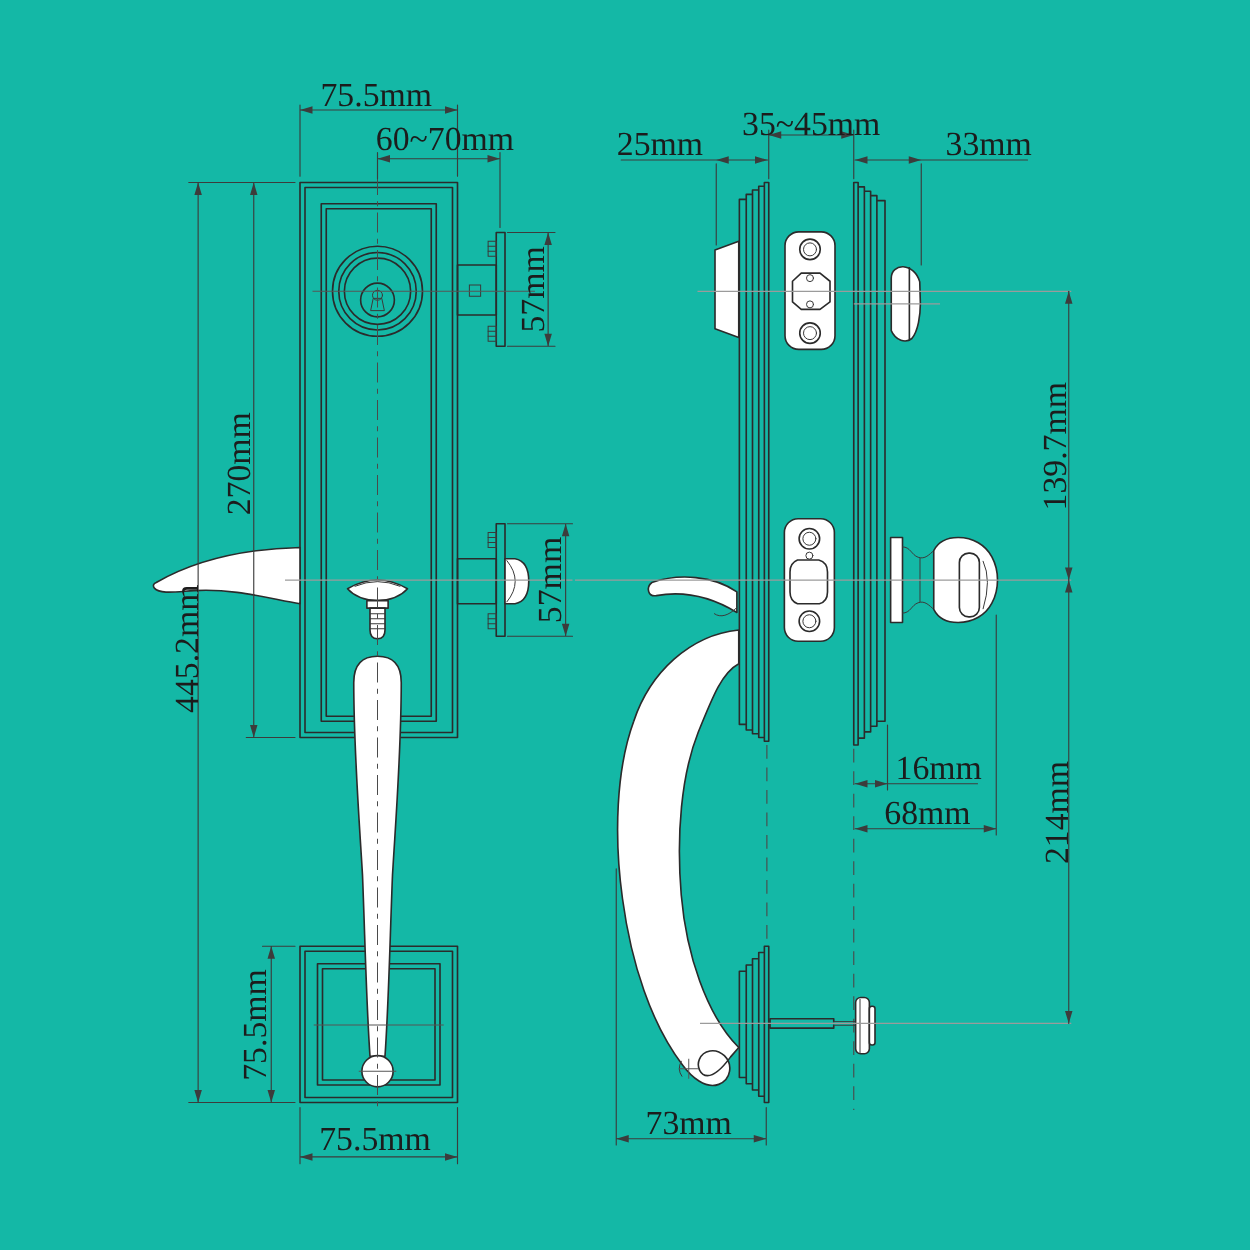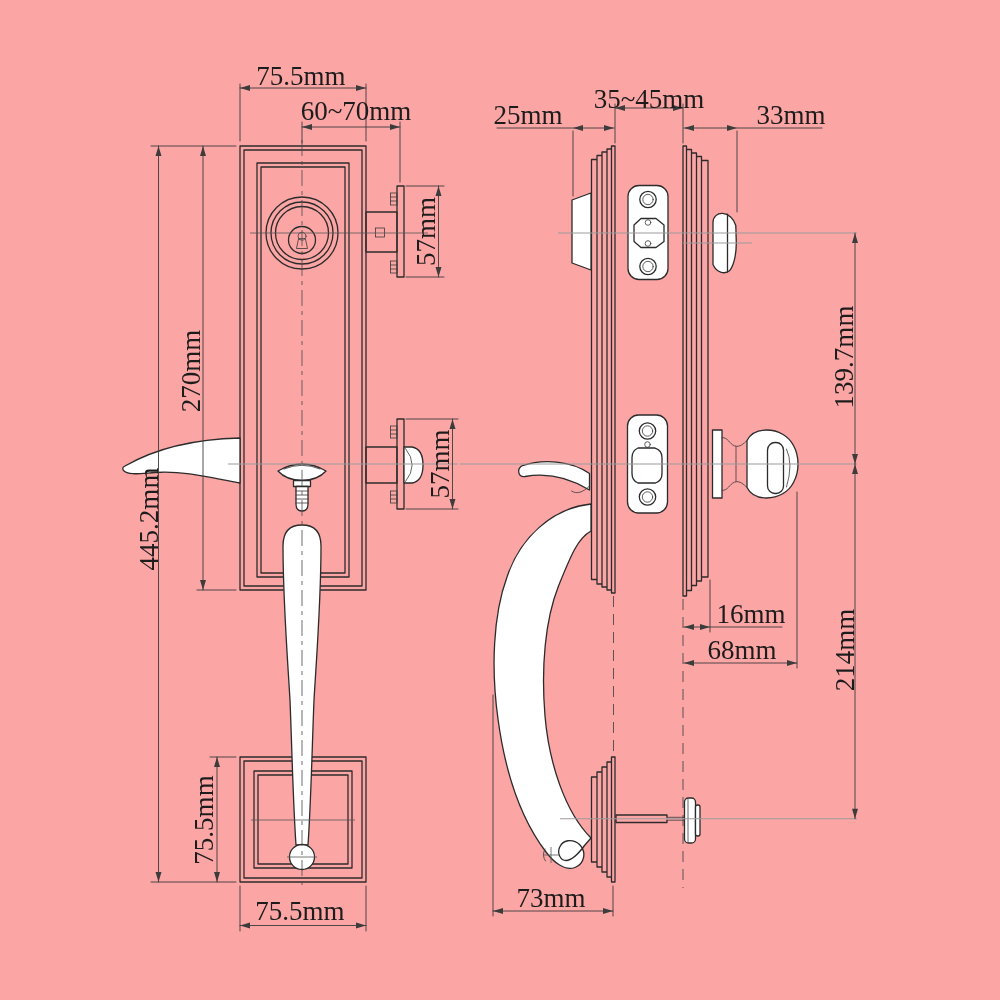--- a/index.html
+++ b/index.html
@@ -1,16 +1,16 @@
 <!DOCTYPE html>
 <html><head>
 <meta charset="utf-8">
 <style>
   html,body{margin:0;padding:0;background:#ffffff;}
-  .frame{width:1000px;height:1000px;position:relative;background:#fca5a5;overflow:hidden;text-align:right;}
+  .frame{width:1000px;height:1000px;position:relative;background:#14b8a6;overflow:hidden;text-align:right;}
   svg{display:block;}
   .ol{fill:none;stroke:#2b2b2b;stroke-width:1.3;stroke-linejoin:round;stroke-linecap:round;}
   .olw{fill:#ffffff;stroke:#2b2b2b;stroke-width:1.3;stroke-linejoin:round;stroke-linecap:round;}
   .thin{fill:none;stroke:#3a3a3a;stroke-width:0.8;stroke-linecap:round;}
   .cl{fill:none;stroke:#9b9b9b;stroke-width:1;}
   .clm{fill:none;stroke:#555;stroke-width:0.8;}
   .cld{fill:none;stroke:#4a4a4a;stroke-width:0.8;stroke-dasharray:16 5 4 5;}
   .dash{fill:none;stroke:#4a4a4a;stroke-width:0.9;stroke-dasharray:11 7;}
   .dim{fill:none;stroke:#3c3c3c;stroke-width:0.9;stroke-linecap:round;}
   .arr{fill:#3c3c3c;stroke:none;}

